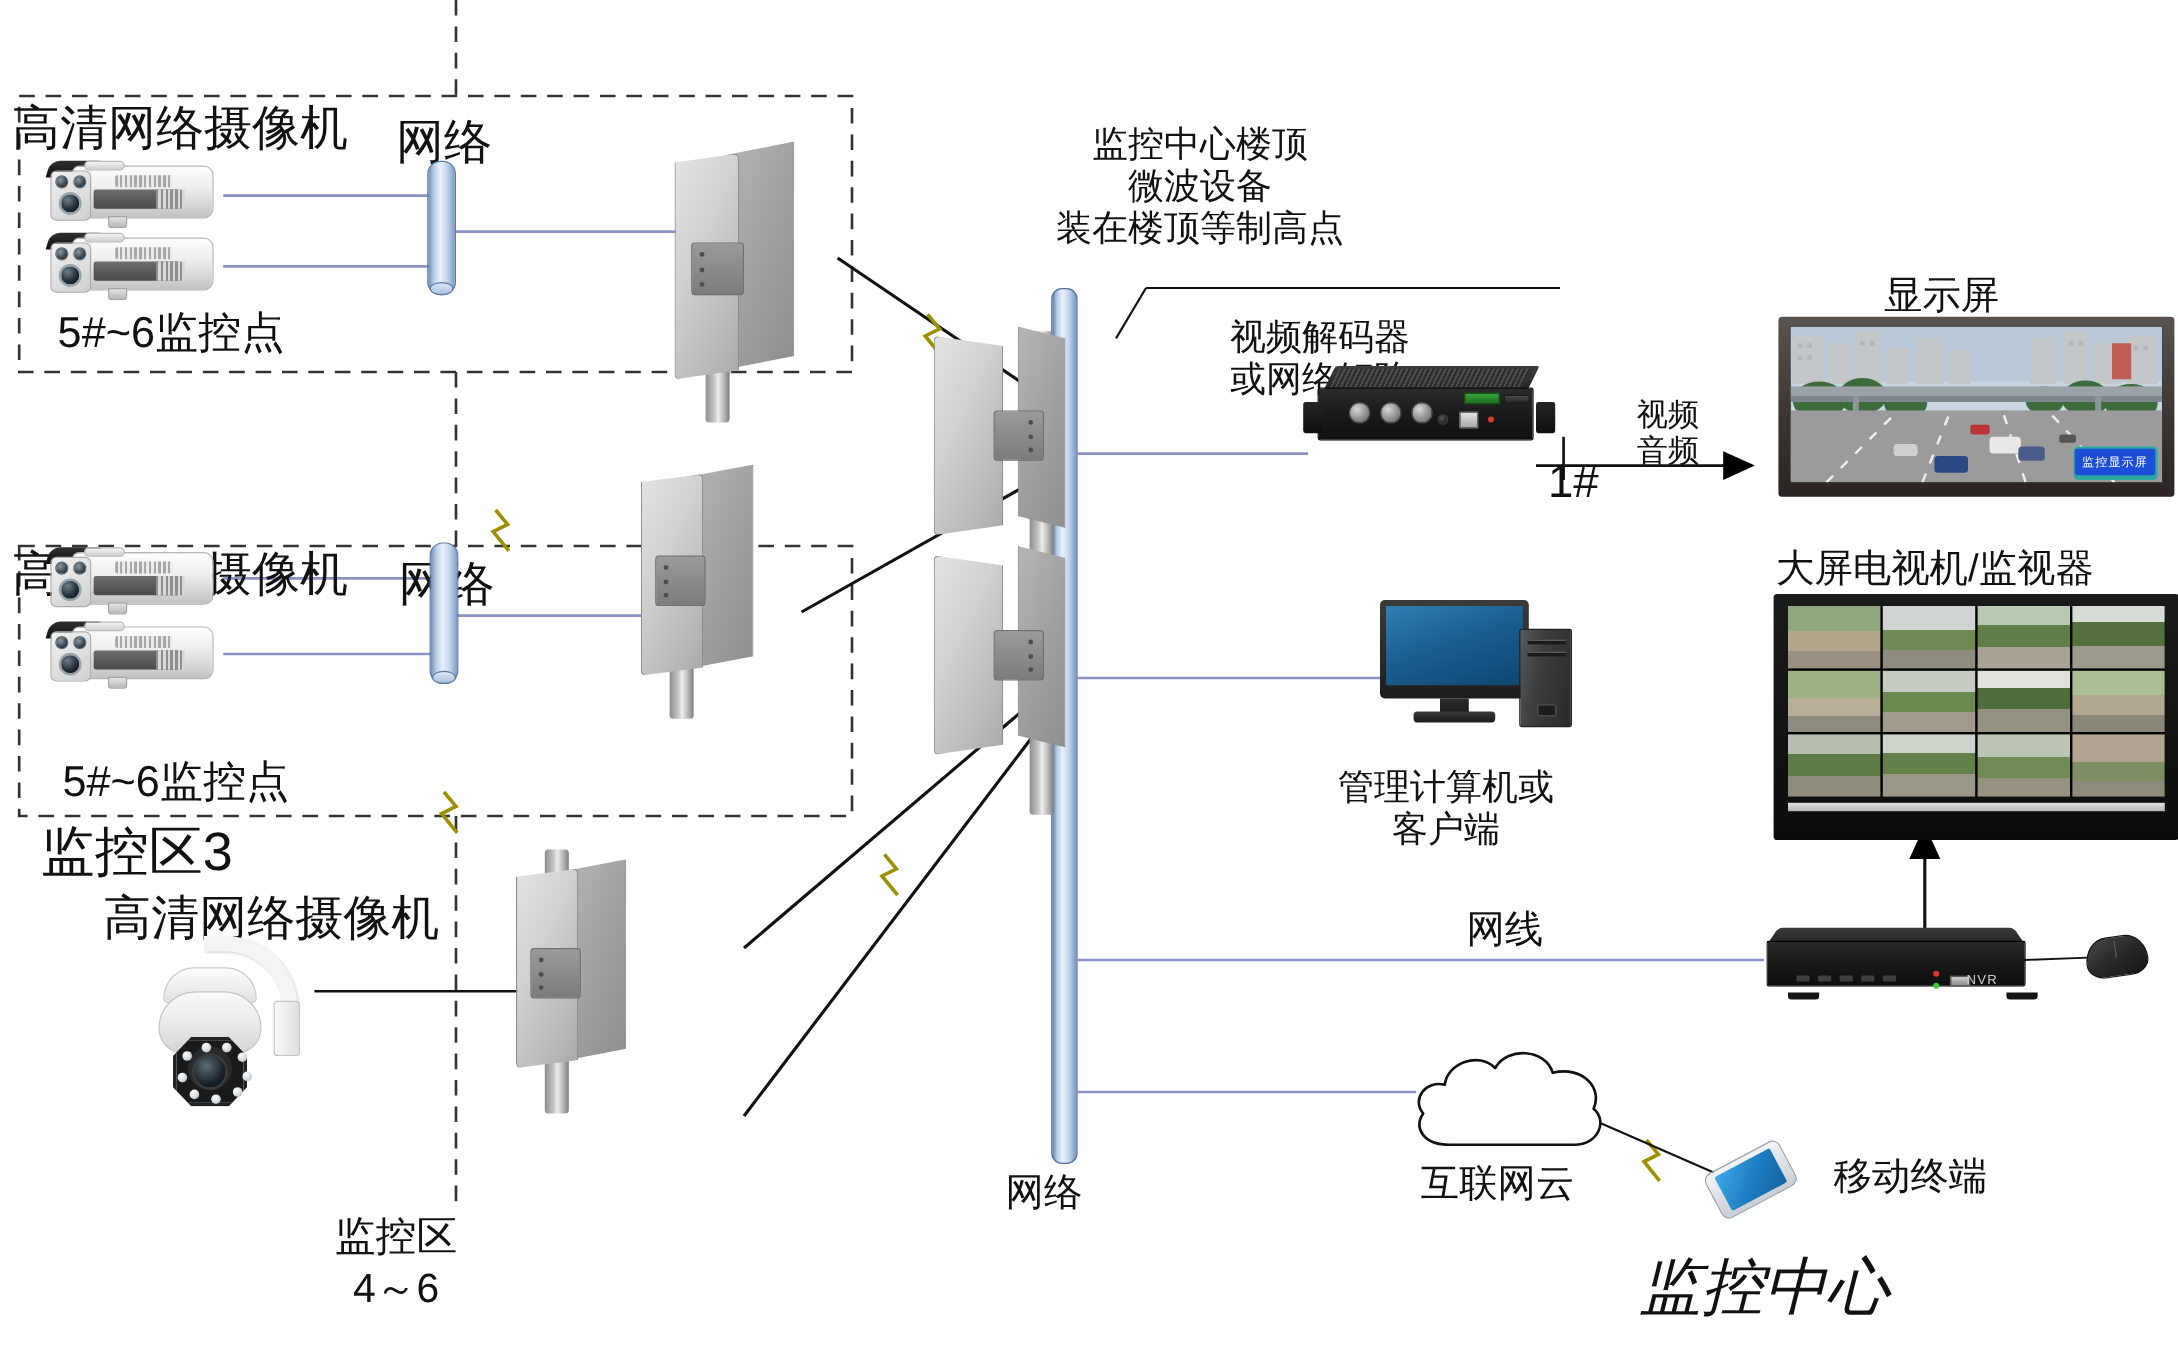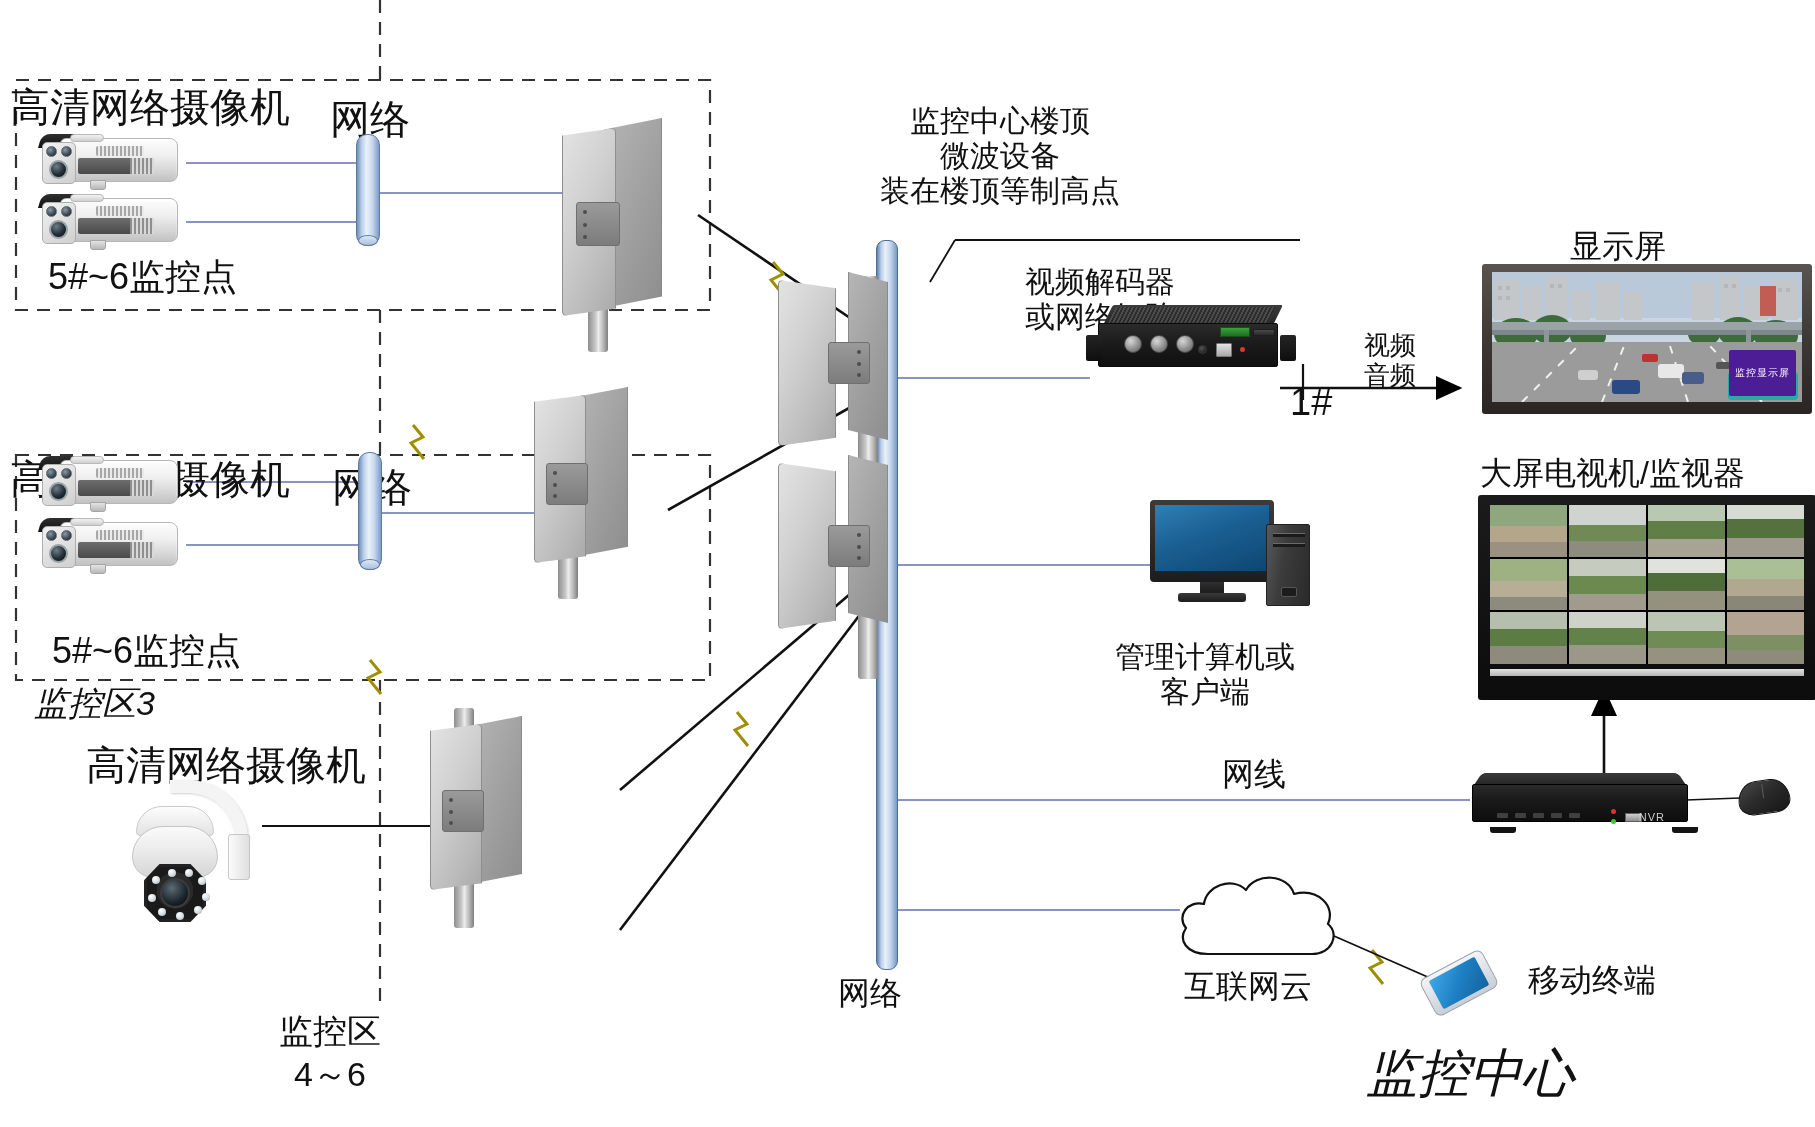--- a/index.html
+++ b/index.html
@@ -210,22 +210,22 @@
   .pc .tower .logo { position:absolute; left:14px; bottom:8px; width:16px; height:10px;
     background:#1c1c1c; border:1px solid #555; border-radius:2px; }
 
   
   .tv { position:absolute; }
   .tv .bezel { position:absolute; inset:0; background:linear-gradient(180deg,#5a5450,#3b3633 55%,#2a2522);
     border-radius:3px; }
   .tv .inner { position:absolute; overflow:hidden; background:#111; }
   .street { position:absolute; inset:0; }
 
-  .wm { position:absolute; right:6px; bottom:6px; background:#4c1d95; color:#fff;
-    font-size:10px; padding:16px 6px; border-radius:2px; letter-spacing:1px; white-space:nowrap; }
+  .wm { position:absolute; right:6px; bottom:6px; background:#1d4ed8; color:#fff;
+    font-size:10px; padding:4px 6px; border-radius:2px; letter-spacing:1px; white-space:nowrap; }
 
   .tvgrid { position:absolute; inset:0; display:grid; gap:2px; background:#000; }
   .tvcell { position:relative; overflow:hidden; }
 
   
   .nvr { position:absolute; width:244px; height:56px; }
   .nvr .top { position:absolute; left:6px; top:0; width:204px; height:14px;
     background:linear-gradient(180deg,#3a3a3a,#262626); border-radius:4px 4px 0 0;
     transform:perspective(80px) rotateX(28deg); }
   .nvr .face { position:absolute; left:0; top:12px; width:216px; height:38px;
@@ -421,21 +421,21 @@
     <div class="face"></div>
     <div class="ir1"></div>
     <div class="ir2"></div>
     <div class="lens"></div>
     <div class="mount"></div>
   </div>
 
   <div class="lbl" style="left:332px; top:464px;">网络</div>
   <div class="netcyl" style="left:358px; top:452px; height:118px;"></div>
   <div class="lbl" style="left:52px; top:630px; font-size:36px;">5#~6监控点</div>
-  <div class="lbl" style="left:34px; top:684px; font-size:34px;font-style:italic;">监控区3</div>
+  <div class="lbl" style="left:34px; top:684px; font-size:45px;">监控区3</div>
 
   <div class="mw" style="left:512px; top:385px; width:160px; height:280px;">
     <div class="pole" style="left:46px; top:14px; height:200px;"></div>
     <div class="panel-back" style="left:62px; top:2px; width:54px; height:170px; clip-path:polygon(0 6%,100% 0,100% 94%,0 100%);"></div>
     <div class="panel-front" style="left:22px; top:10px; width:52px; height:168px; clip-path:polygon(0 4%,100% 0,100% 96%,0 100%); border-radius:4px;"></div>
     <div class="bracket" style="left:34px; top:78px; width:42px; height:42px;">
       <i style="left:6px; top:7px;"></i>
         <i style="left:6px; top:19px;"></i>
         <i style="left:6px; top:30px;"></i>
     </div>

